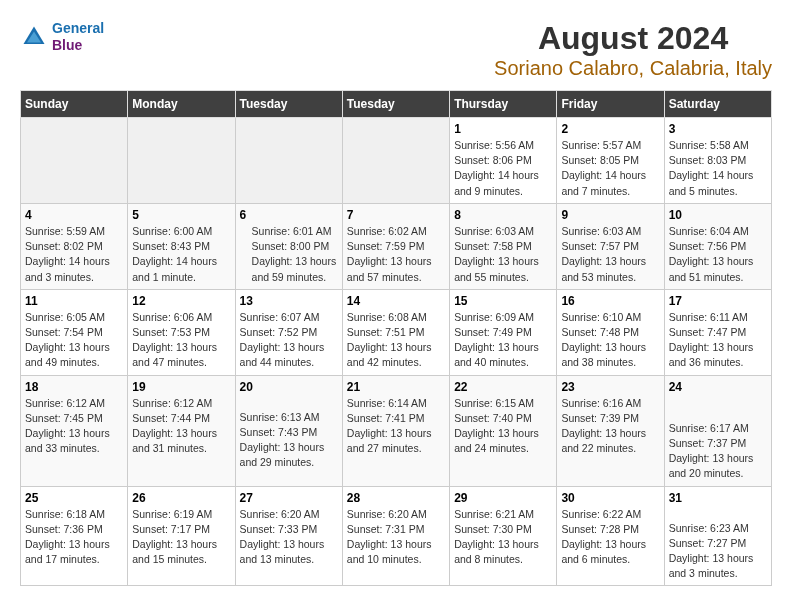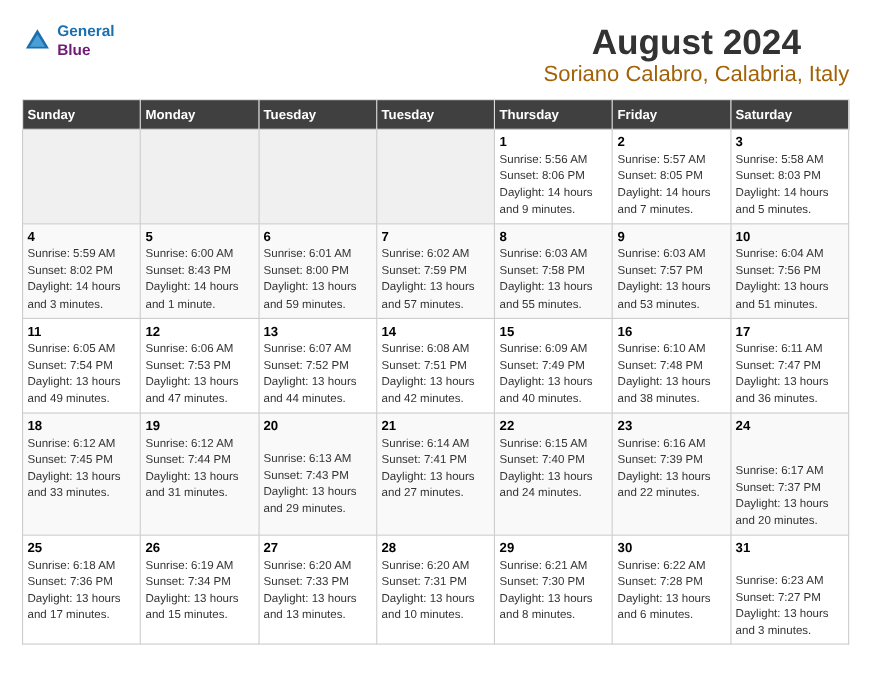--- a/index.html
+++ b/index.html
@@ -161,21 +161,21 @@
         </td>
         <td>
           <span class="day-number">5</span>
           <div class="day-detail" style="white-space: pre-line;">Sunrise: 6:00 AM
 Sunset: 8:43 PM
 Daylight: 14 hours
 and 1 minute.</div>
         </td>
         <td>
           <span class="day-number">6</span>
-          <div class="day-detail" style="white-space: pre-line;">Sunrise: 6:01 AM
+          <div class="day-detail" style="white-space: pre-line; margin-left: 12px;">Sunrise: 6:01 AM
 Sunset: 8:00 PM
 Daylight: 13 hours
 and 59 minutes.</div>
         </td>
         <td>
           <span class="day-number">7</span>
           <div class="day-detail" style="white-space: pre-line;">Sunrise: 6:02 AM
 Sunset: 7:59 PM
 Daylight: 13 hours
 and 57 minutes.</div>
@@ -308,21 +308,21 @@
         <td>
           <span class="day-number">25</span>
           <div class="day-detail" style="white-space: pre-line;">Sunrise: 6:18 AM
 Sunset: 7:36 PM
 Daylight: 13 hours
 and 17 minutes.</div>
         </td>
         <td>
           <span class="day-number">26</span>
           <div class="day-detail" style="white-space: pre-line;">Sunrise: 6:19 AM
-Sunset: 7:34 PM
+Sunset: 7:17 PM
 Daylight: 13 hours
 and 15 minutes.</div>
         </td>
         <td>
           <span class="day-number">27</span>
           <div class="day-detail" style="white-space: pre-line;">Sunrise: 6:20 AM
 Sunset: 7:33 PM
 Daylight: 13 hours
 and 13 minutes.</div>
         </td>

